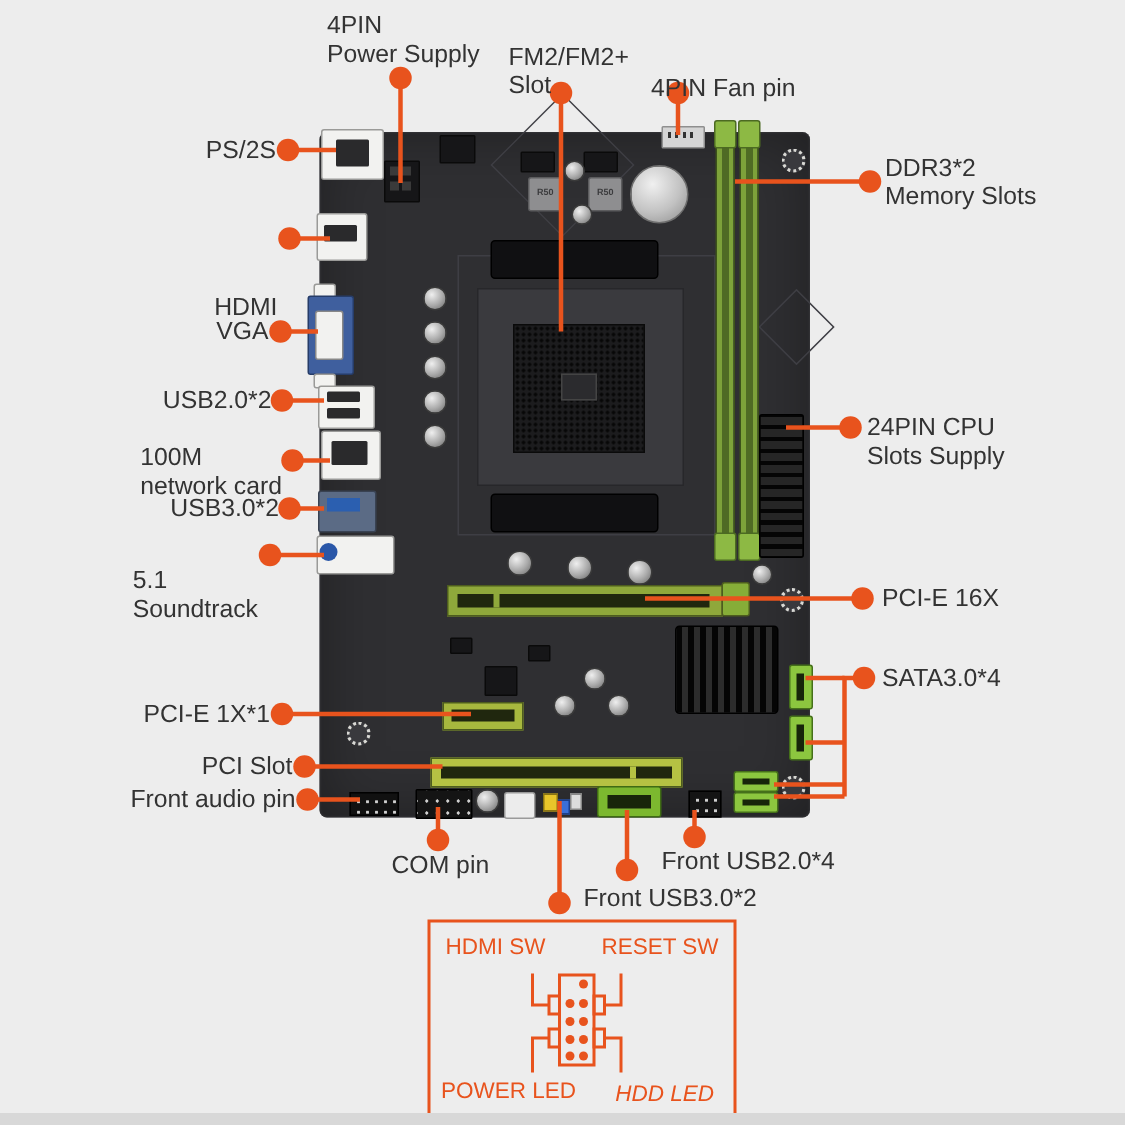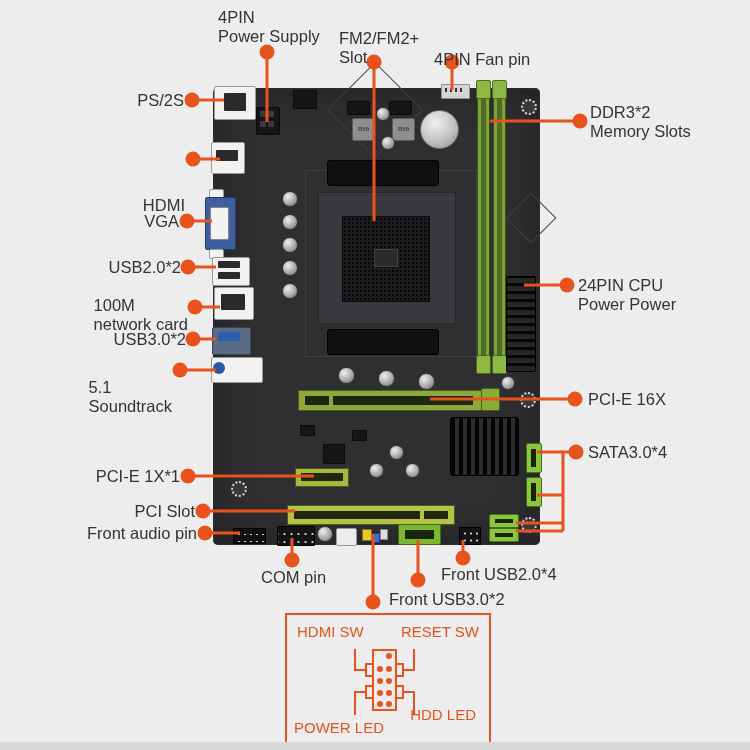--- a/index.html
+++ b/index.html
@@ -235,35 +235,35 @@
 Memory Slots</div>
   <div class="lbl r" style="right:565px;top:150px;margin-top:46px;">HDMI</div>
   <div class="lbl r" style="right:571px;top:212px;">VGA</div>
   <div class="lbl r" style="right:569px;top:258px;">USB2.0*2</div>
   <div class="lbl r" style="right:562px;top:296px;">100M
 network card</div>
   <div class="lbl r" style="right:564px;top:330px;">USB3.0*2</div>
   <div class="lbl r" style="right:578px;top:378px;">5.1
 Soundtrack</div>
   <div class="lbl" style="left:578px;top:276px;">24PIN CPU
-Power Power</div>
+Slots Supply</div>
   <div class="lbl" style="left:588px;top:390px;">PCI-E 16X</div>
   <div class="lbl" style="left:588px;top:443px;">SATA3.0*4</div>
   <div class="lbl r" style="right:570px;top:467px;">PCI-E 1X*1</div>
   <div class="lbl r" style="right:555px;top:502px;">PCI Slot</div>
   <div class="lbl r" style="right:553px;top:524px;">Front audio pin</div>
   <div class="lbl" style="left:261px;top:568px;">COM pin</div>
   <div class="lbl" style="left:389px;top:590px;">Front USB3.0*2</div>
   <div class="lbl" style="left:441px;top:565px;">Front USB2.0*4</div>
 
   <div id="fp-box">
     <div class="dlbl" style="left:10px;top:8px;">HDMI SW</div>
     <div class="dlbl" style="right:10px;top:8px;">RESET SW</div>
     <div class="dlbl" style="left:7px;bottom:7px;">POWER LED</div>
-    <div class="dlbl" style="right:13px;bottom:20px;">HDD LED</div>
+    <div class="dlbl" style="right:13px;bottom:5px;font-style:italic;">HDD LED</div>
     <svg class="overlay" width="202" height="128" viewBox="0 0 202 128">
       <g stroke="#e8531d" stroke-width="2" fill="none">
         <rect x="86" y="35" width="23" height="60"></rect>
         <rect x="79" y="49" width="7" height="12"></rect>
         <rect x="79" y="71" width="7" height="12"></rect>
         <rect x="109" y="49" width="7" height="12"></rect>
         <rect x="109" y="71" width="7" height="12"></rect>
         <path d="M79,55 L68,55 L68,34"></path>
         <path d="M79,77 L68,77 L68,100"></path>
         <path d="M116,55 L127,55 L127,34"></path>

